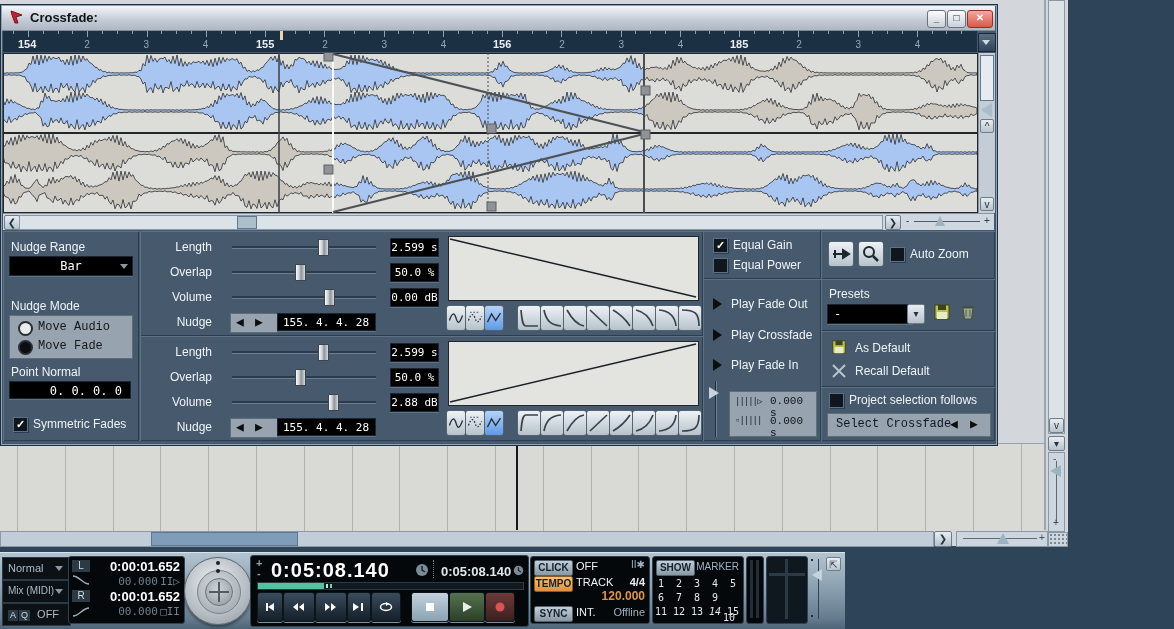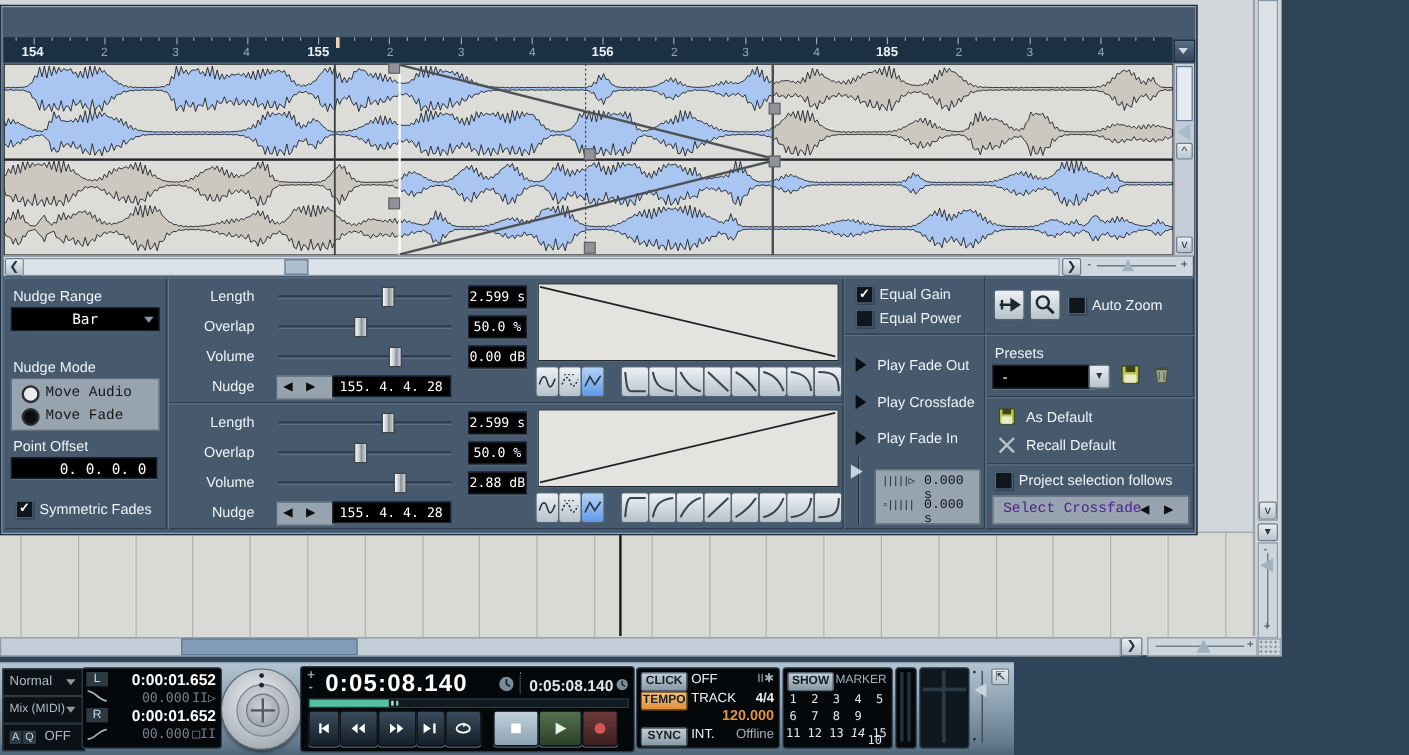--- a/index.html
+++ b/index.html
@@ -121,20 +121,29 @@
     <div class="abs" style="left:4px;top:0px;color:#41505c;font-size:10px;">-</div>
     <div class="abs" style="left:1px;top:12px;width:0;height:0;border-top:6px solid transparent;border-bottom:6px solid transparent;border-right:11px solid #9fb2c0;"></div>
     <div class="abs" style="left:4px;top:64px;color:#41505c;font-size:10px;">+</div>
   </div>
   <div class="abs" style="left:1048px;top:532px;width:18px;height:13px;background:#cdd6de;border:1px solid #8b99a6;
        background-image:radial-gradient(#7a8894 1px,transparent 1px);background-size:4px 4px;"></div>
   <div class="abs" style="left:1044px;top:0;width:2px;height:530px;background:#9aa5ae;"></div>
 </div>
 
 <div class="abs" id="dialog">
+  <div class="abs" id="titlebar">
+    <svg class="abs" style="left:7px;top:4px" width="17" height="16" viewBox="0 0 17 16">
+      <path d="M2,1 L13,5 L7,7 L9,13 L6,13 L3,5 Z" fill="#c22334" stroke="#7c0f1e" stroke-width="1"></path>
+    </svg>
+    <span class="abs" id="title">Crossfade:</span>
+    <div class="abs winbtn" style="left:925px;">_</div>
+    <div class="abs winbtn" style="left:945px;">□</div>
+    <div class="abs winbtn" id="closebtn" style="left:965px;width:24px;">✕</div>
+  </div>
 
   <div class="abs" id="ruler">
       <div class="tick" style="left:10.2px;height:3px;"></div>
       <div class="tick" style="left:25.0px;height:6px;"></div>
       <div class="tick" style="left:39.8px;height:3px;"></div>
       <div class="tick" style="left:54.6px;height:3px;"></div>
       <div class="tick" style="left:69.4px;height:3px;"></div>
       <div class="tick" style="left:84.3px;height:6px;"></div>
       <div class="tick" style="left:99.1px;height:3px;"></div>
       <div class="tick" style="left:113.9px;height:3px;"></div>
@@ -310,21 +319,21 @@
         <span>Bar</span>
         <div class="dtri" style="left:110px;top:7px;border-top-color:#8a97a5;"></div>
       </div>
       <span class="abs lbl" style="left:8px;top:68px;">Nudge Mode</span>
       <div class="abs grayback" style="left:6px;top:84px;width:122px;height:42px;">
         <div class="abs radio" style="left:8px;top:5px;"></div>
         <span class="abs" style="left:28px;top:4px;font-size:12px;color:#16181a;">Move Audio</span>
         <div class="abs radio on" style="left:8px;top:24px;"></div>
         <span class="abs" style="left:28px;top:23px;font-size:12px;color:#16181a;">Move Fade</span>
       </div>
-      <span class="abs lbl" style="left:8px;top:134px;">Point Offset</span>
+      <span class="abs lbl" style="left:8px;top:134px;">Point Normal</span>
       <div class="abs blackfield" style="left:6px;top:150px;width:122px;height:18px;line-height:18px;text-align:right;padding-right:8px;box-sizing:border-box;">
         <span>0. 0. 0.  0</span>
       </div>
       <div class="abs cb" style="left:10px;top:186px;">✓</div>
       <span class="abs lbl" style="left:30px;top:186px;">Symmetric Fades</span>
     </div>
 
     <div class="abs sect" style="left:137px;top:0;width:563px;height:105px;" id="fadeout">
         <span class="abs lbl" style="left:0;top:9px;width:72px;text-align:right;">Length</span>
     <div class="abs hslider" style="left:92px;top:8px;width:144px;height:15px;">
@@ -566,21 +575,21 @@
       <svg class="abs" style="left:10px;top:32px;" width="16" height="16" viewBox="0 0 16 16">
         <path d="M2,2l12,12M14,2L2,14" stroke="#b9c3cc" stroke-width="2"></path>
       </svg>
       <span class="abs lbl" style="left:34px;top:33px;">Recall Default</span>
     </div>
 
     <div class="abs sect" style="left:818px;top:156px;width:174px;height:54px;">
       <div class="abs cb" style="left:8px;top:6px;"></div>
       <span class="abs lbl" style="left:28px;top:6px;">Project selection follows</span>
       <div class="abs grayback" style="left:6px;top:26px;width:162px;height:22px;">
-        <span class="abs" style="left:8px;top:3px;font-size:12px;color:#4c1d95;text-align:center;">Select Crossfade</span>
+        <span class="abs" style="left:8px;top:3px;font-size:12px;color:#0f172a;text-align:center;">Select Crossfade</span>
         <span class="abs blackarrow" style="left:122px;top:3px;">◀</span>
         <span class="abs blackarrow" style="left:142px;top:3px;">▶</span>
       </div>
     </div>
   </div>
 </div>
 
 <div class="abs" id="transport">
 
   <div class="ddrow" style="top:4px;">

